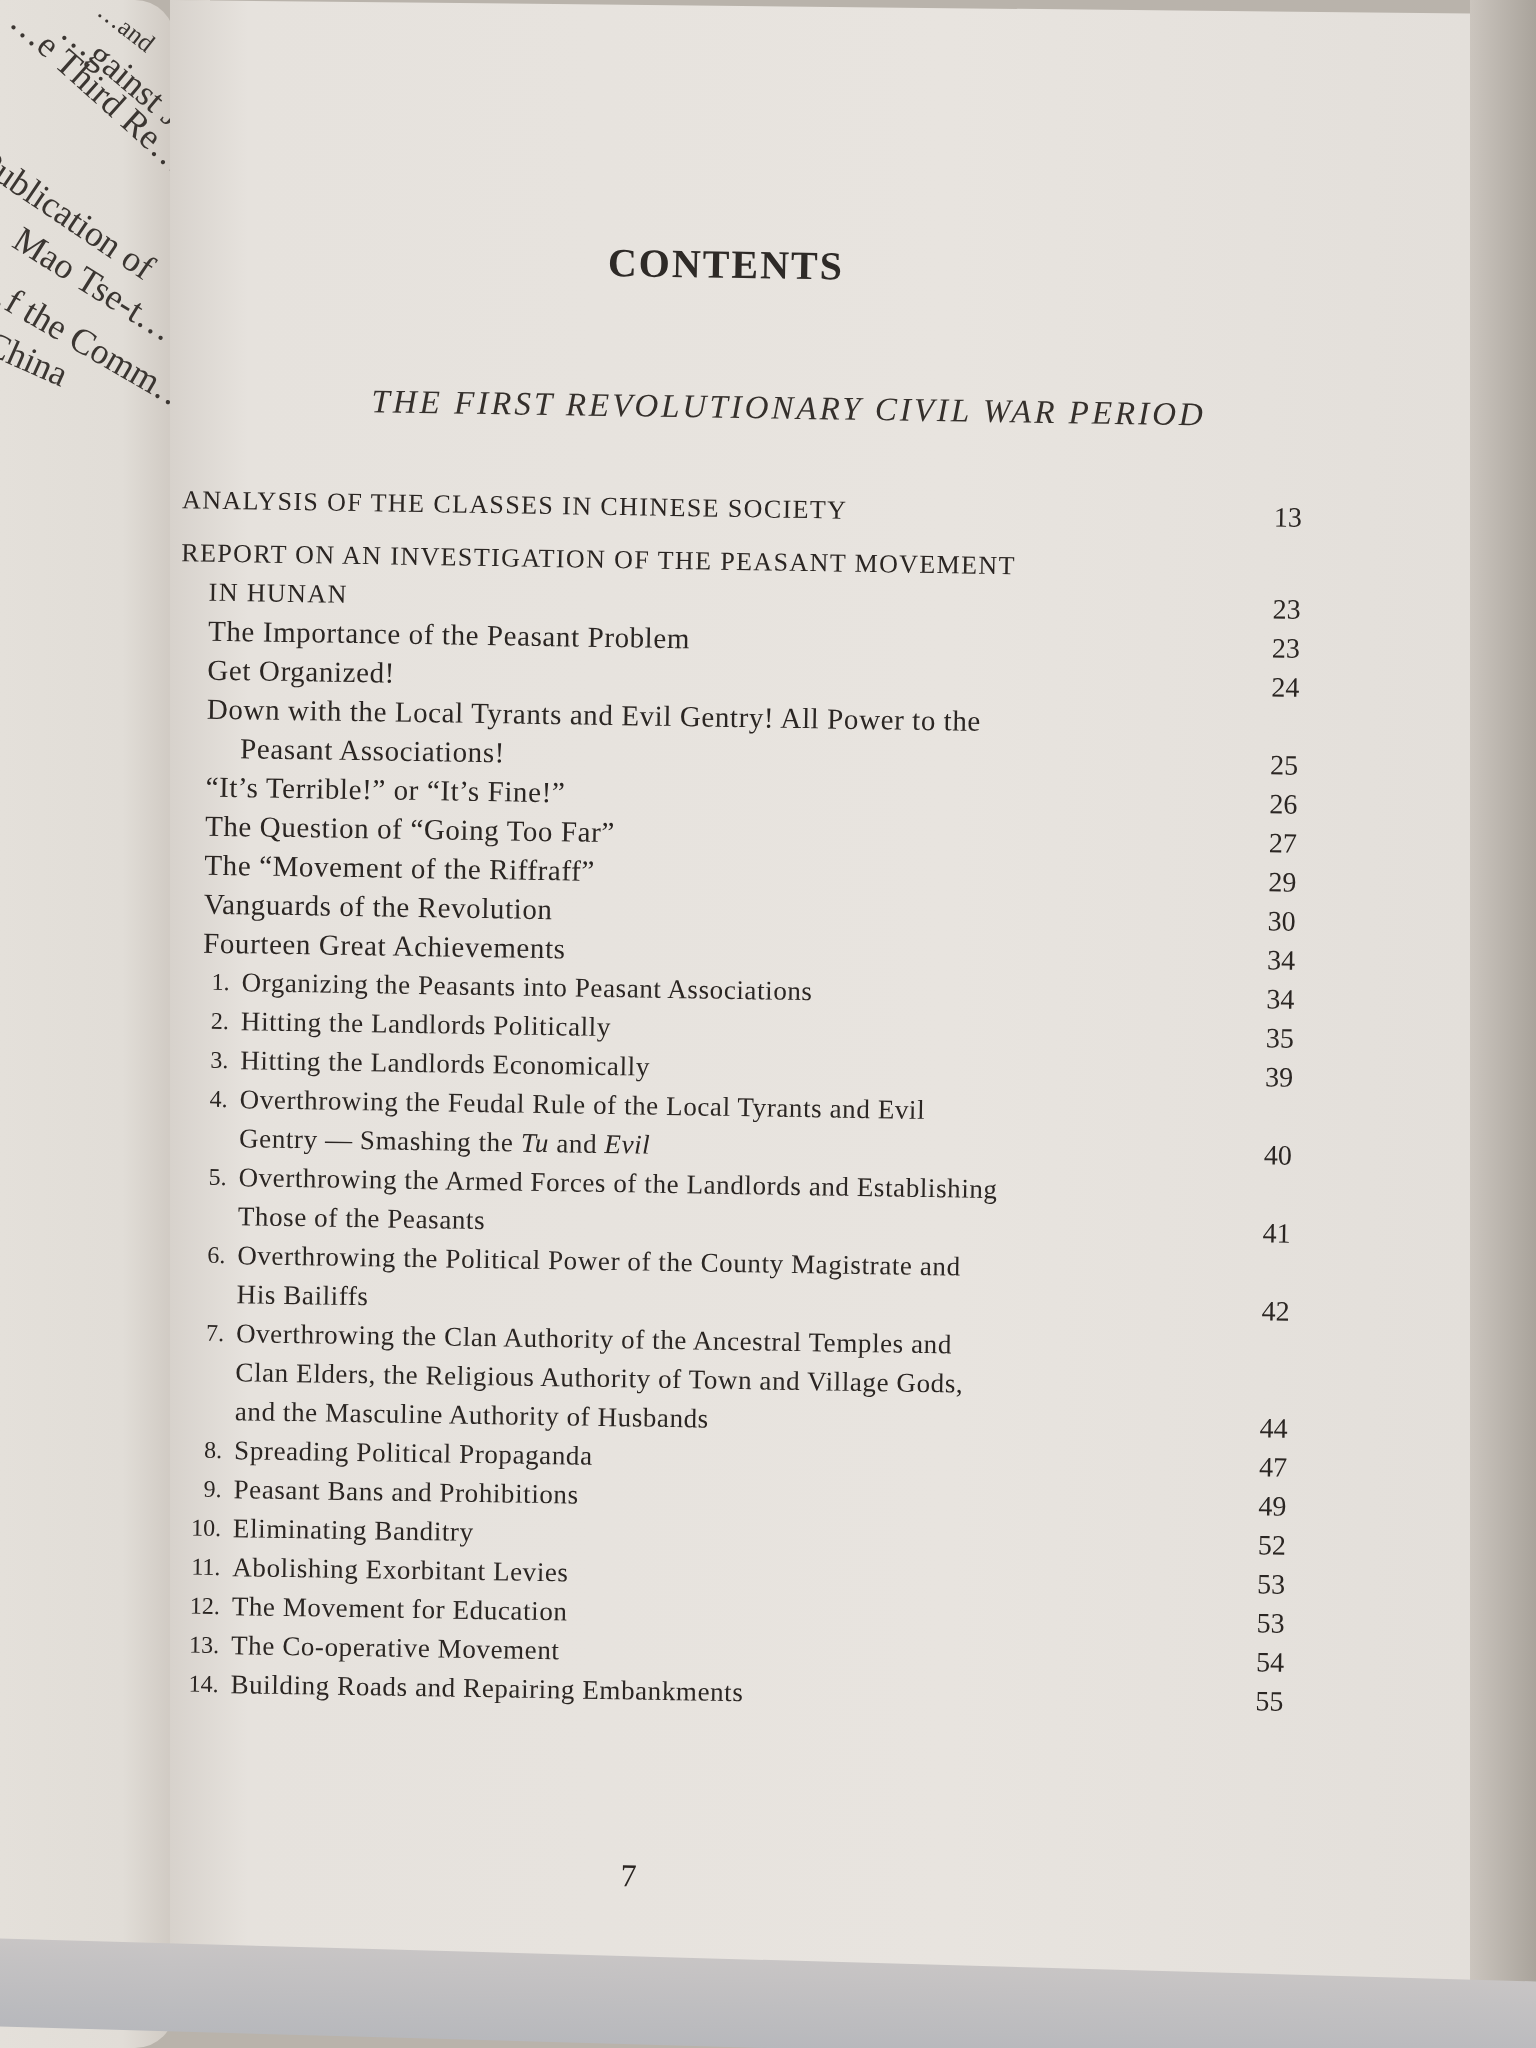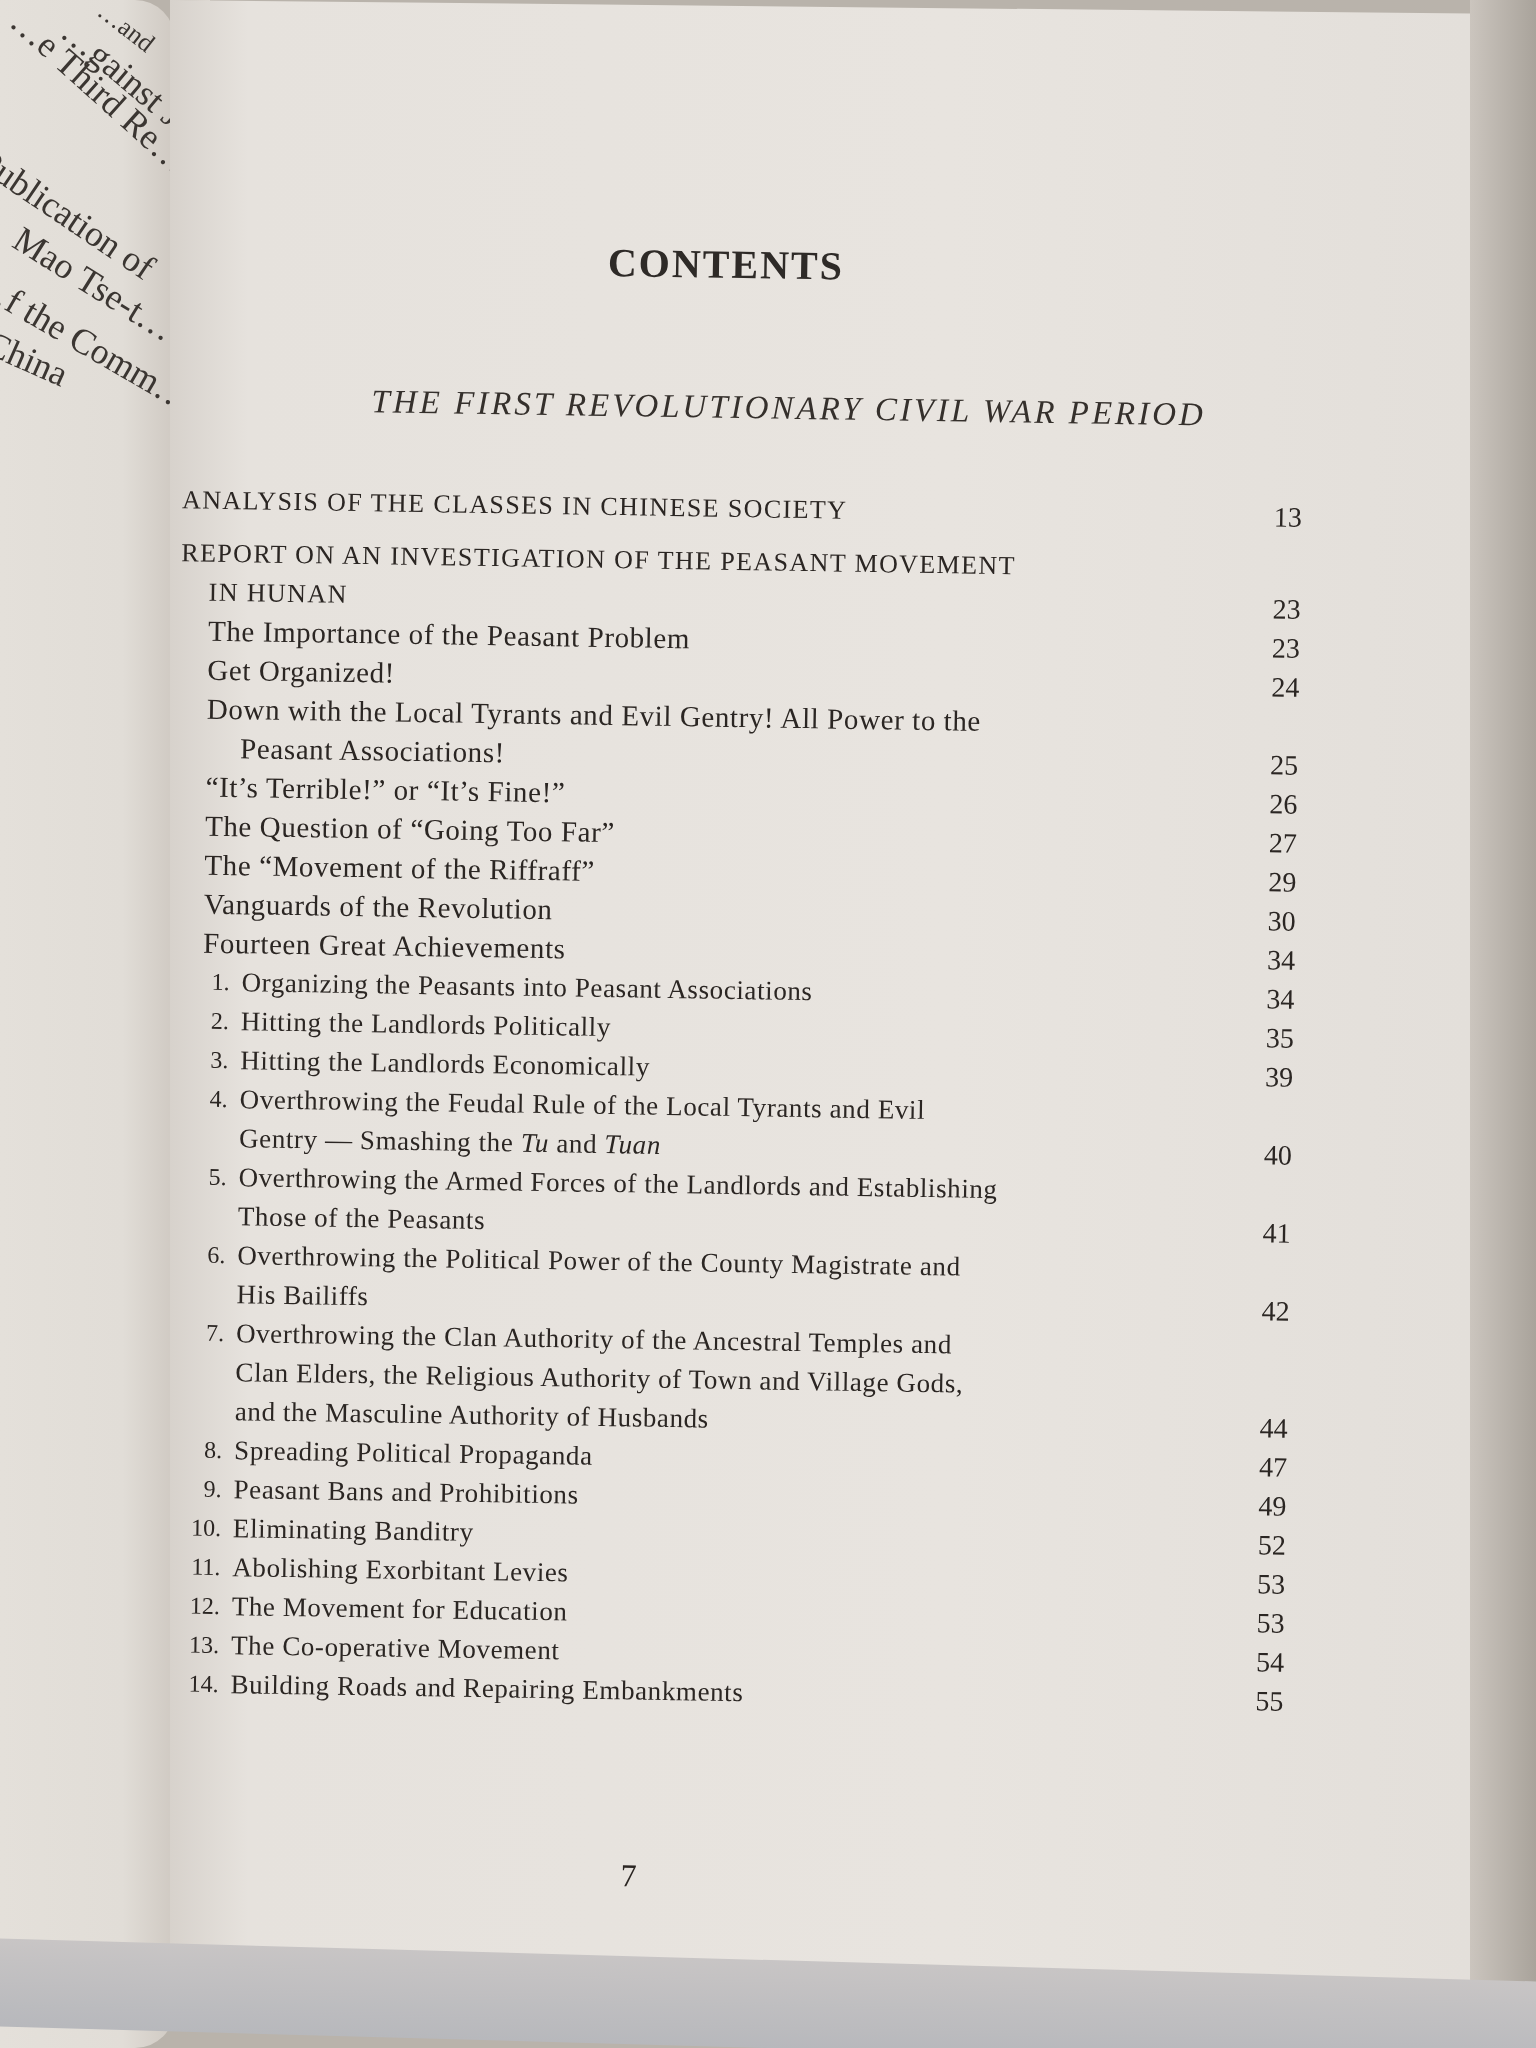--- a/index.html
+++ b/index.html
@@ -148,21 +148,21 @@
         <div class="text" style="font-size: 27px;">Hitting the Landlords Economically</div>
         <div class="num">39</div>
       </div>
       <div class="row">
         <div class="idx">4.</div>
         <div class="text" style="font-size: 27px;">Overthrowing the Feudal Rule of the Local Tyrants and Evil</div>
         <div class="num"></div>
       </div>
       <div class="row">
         <div class="idx"></div>
-        <div class="text" style="font-size: 27px;">Gentry — Smashing the <em>Tu</em> and <em>Tuan</em></div>
+        <div class="text" style="font-size: 27px;">Gentry — Smashing the <em>Tu</em> and <em>Evil</em></div>
         <div class="num">40</div>
       </div>
       <div class="row">
         <div class="idx">5.</div>
         <div class="text" style="font-size: 27px;">Overthrowing the Armed Forces of the Landlords and Establishing</div>
         <div class="num"></div>
       </div>
       <div class="row">
         <div class="idx"></div>
         <div class="text" style="font-size: 27px;">Those of the Peasants</div>

